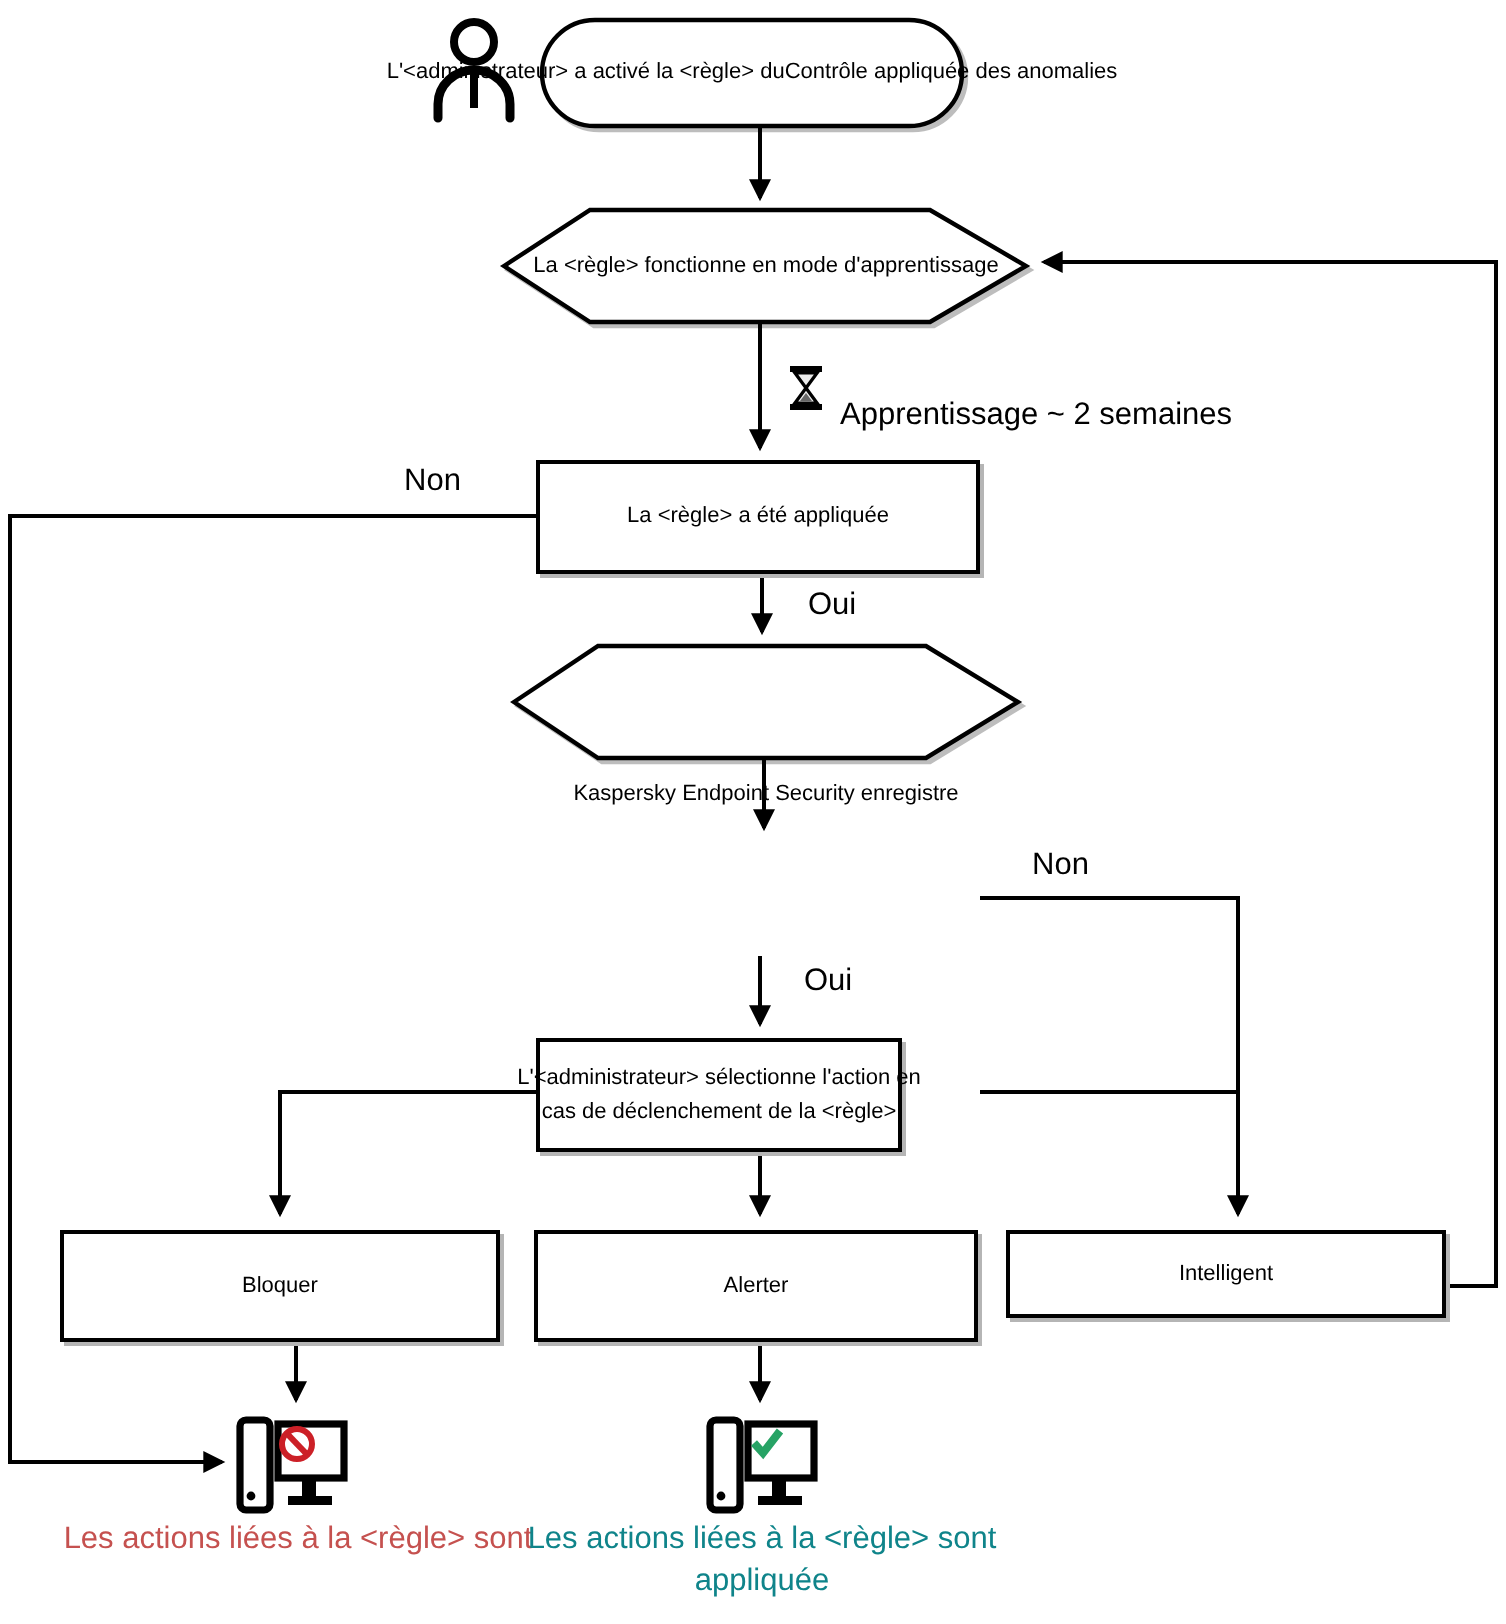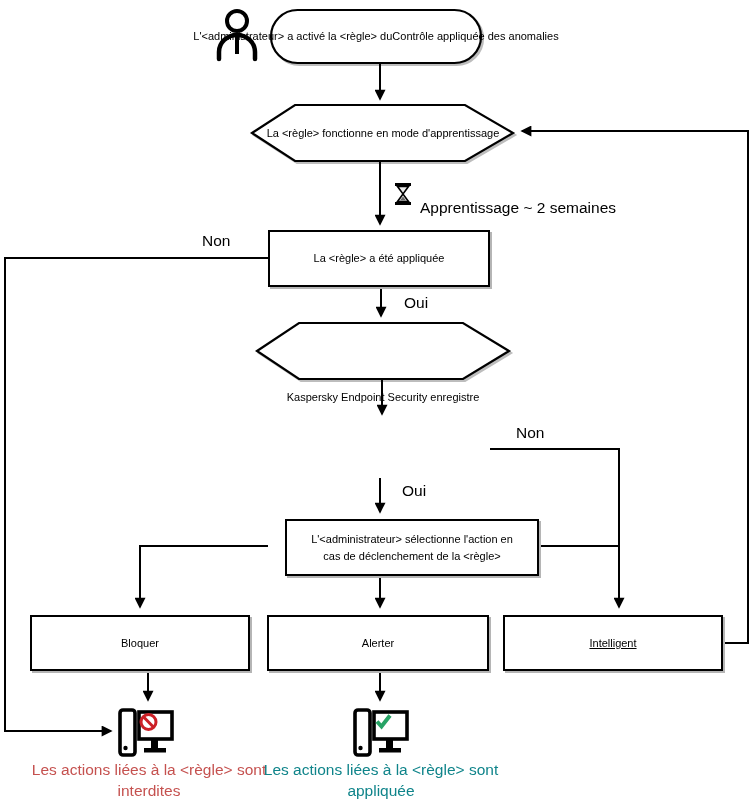--- a/index.html
+++ b/index.html
@@ -113,37 +113,36 @@
   <div class="edge-label" style="left:404px;top:294px;">Oui</div>
 
   <div class="shape-text" style="left:267px;top:323px;width:232px;height:56px;margin-top:46px;">
     <span>Kaspersky Endpoint Security enregistre</span>
   </div>
 
 
   <div class="edge-label" style="left:516px;top:424px;">Non</div>
   <div class="edge-label" style="left:402px;top:482px;">Oui</div>
 
-  <div class="node-rect" style="left:268px;top:519px;width:254px;height:57px;margin-left:17px;">
+  <div class="node-rect" style="left:268px;top:519px;width:183px;height:57px;">
     <span>L'&lt;administrateur&gt; sélectionne l'action en</span>
     <span>cas de déclenchement de la &lt;règle&gt;</span>
   </div>
 
   <div class="node-rect" style="left:30px;top:615px;width:220px;height:56px;">
     <span>Bloquer</span>
   </div>
   <div class="node-rect" style="left:267px;top:615px;width:222px;height:56px;">
     <span>Alerter</span>
   </div>
-  <div class="node-rect" style="left:503px;top:615px;width:220px;height:56px;text-decoration:underline;">
+  <div class="node-rect" style="left:503px;top:615px;width:220px;height:44px;">
     <span>Intelligent</span>
   </div>
 
   <div class="caption caption-blocked" style="left:3px;top:760px;width:292px;">
     <div>Les actions liées à la &lt;règle&gt; sont</div>
-    <div>interdites</div>
   </div>
   <div class="caption caption-allowed" style="left:235px;top:760px;width:292px;">
     <div>Les actions liées à la &lt;règle&gt; sont</div>
     <div>appliquée</div>
   </div>
 
 </div>
 
 </body></html>

